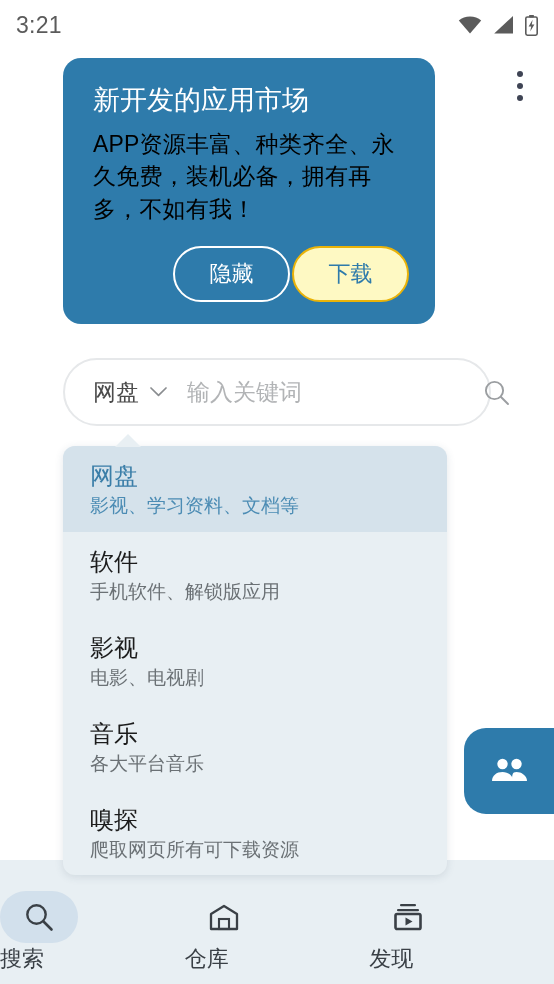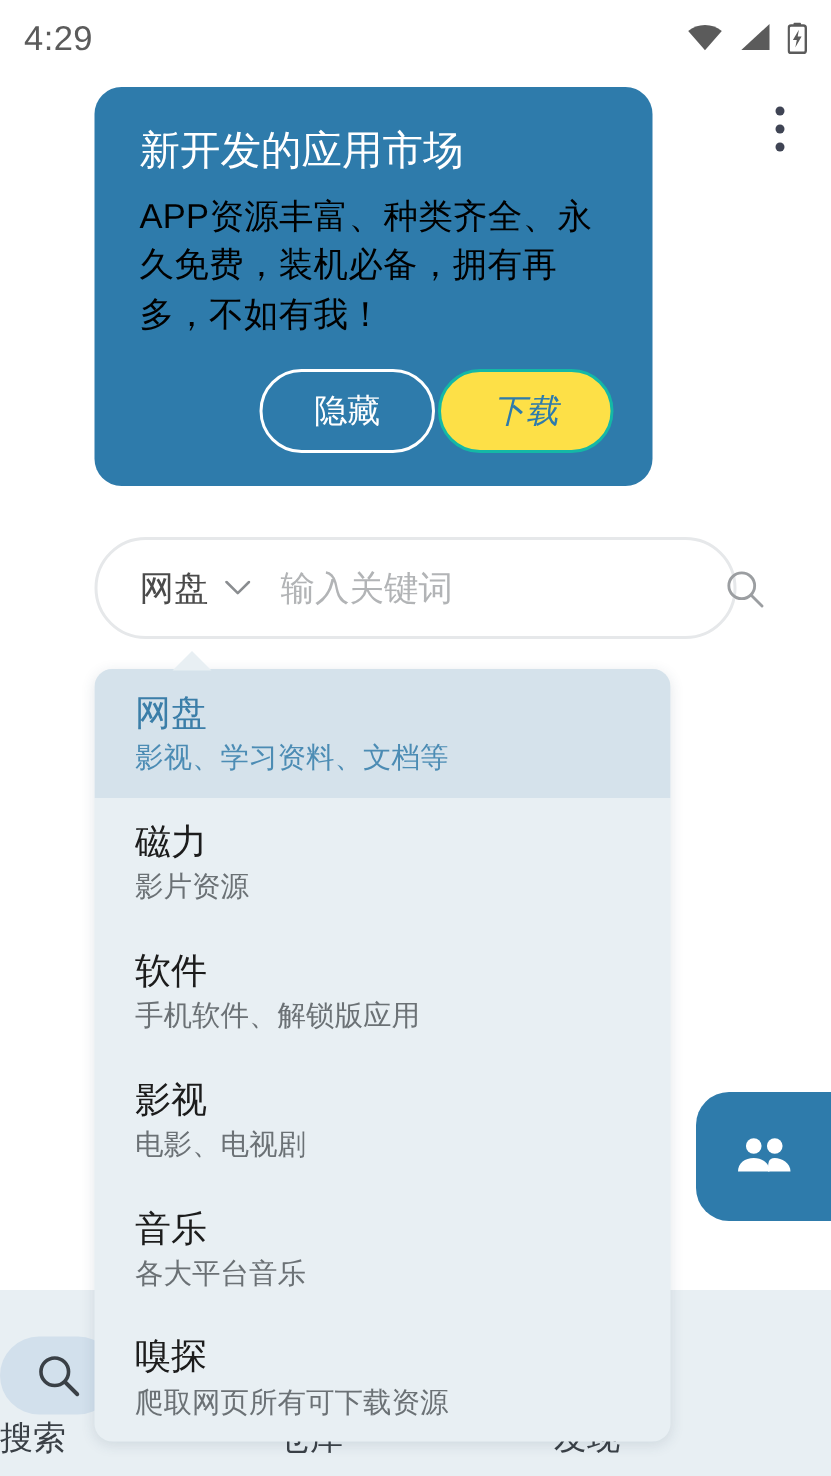--- a/index.html
+++ b/index.html
@@ -100,24 +100,23 @@
     text-align: center;
     cursor: pointer;
     user-select: none;
   }
   .btn-outline {
     border: 2px solid #ffffff;
     color: #ffffff;
     background: transparent;
   }
   .btn-solid {
-    background: #fde047;
+    background: #fef9c3;
     color: #2e7bab;
-    border: 2px solid #14b8a6;
-    font-style: italic;
+    border: 2px solid #eab308;
   }
 
   
   .search-bar {
     position: absolute;
     left: 63px; top: 358px;
     width: 428px; height: 68px;
     background: #ffffff;
     border: 2px solid #e6e8ea;
     border-radius: 34px;
@@ -222,21 +221,21 @@
     line-height: 1;
   }
   .ic-nav { width: 32px; height: 32px; }
 </style>
 </head>
 <body>
 
 <div id="app">
 
   <div class="status-bar">
-    <div class="status-time">4:29</div>
+    <div class="status-time">3:21</div>
     <div class="status-icons">
       <svg class="ic-wifi" viewBox="0 0 24 18">
         <path d="M12 17.5 23.2 4.6C20.2 2 16.3.6 12 .6S3.8 2 .8 4.6z" fill="#5b5b5b"></path>
       </svg>
       <svg class="ic-signal" viewBox="0 0 21 18">
         <path d="M20 0 20 17.4 1.2 17.4z" fill="#5b5b5b"></path>
       </svg>
       <svg class="ic-batt" viewBox="0 0 13 21">
         <rect x="0.8" y="2" width="11.4" height="18.2" rx="1.6" fill="none" stroke="#5b5b5b" stroke-width="1.6"></rect>
         <rect x="4" y="0" width="5" height="2.4" rx=".8" fill="#5b5b5b"></rect>
@@ -275,24 +274,20 @@
   </div>
 
   <div class="dd-tail"></div>
 
   <div class="dropdown">
     <div class="dd-item active">
       <div class="dd-name">网盘</div>
       <div class="dd-sub">影视、学习资料、文档等</div>
     </div>
     <div class="dd-item">
-      <div class="dd-name">磁力</div>
-      <div class="dd-sub">影片资源</div>
-    </div>
-    <div class="dd-item">
       <div class="dd-name">软件</div>
       <div class="dd-sub">手机软件、解锁版应用</div>
     </div>
     <div class="dd-item">
       <div class="dd-name">影视</div>
       <div class="dd-sub">电影、电视剧</div>
     </div>
     <div class="dd-item">
       <div class="dd-name">音乐</div>
       <div class="dd-sub">各大平台音乐</div>

